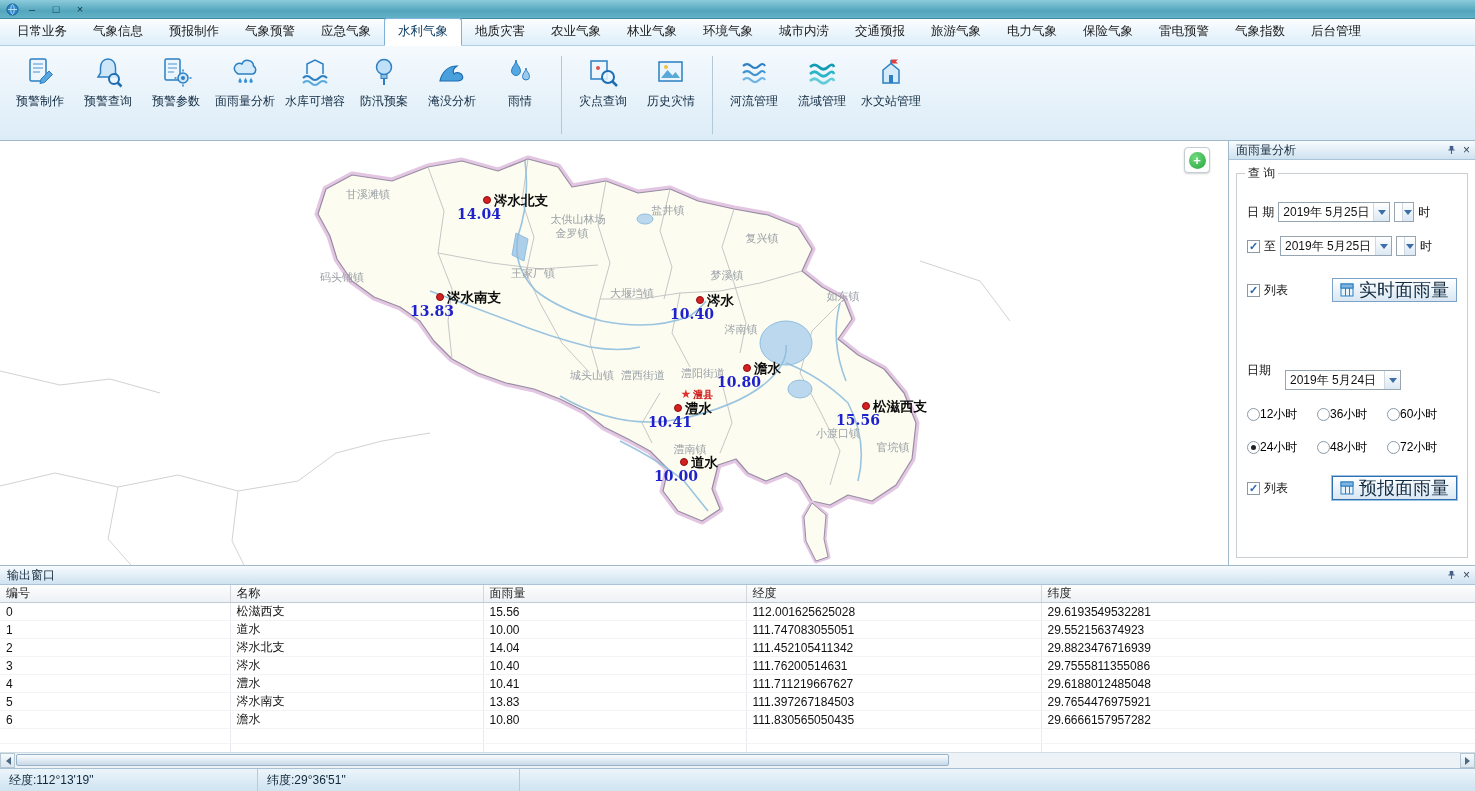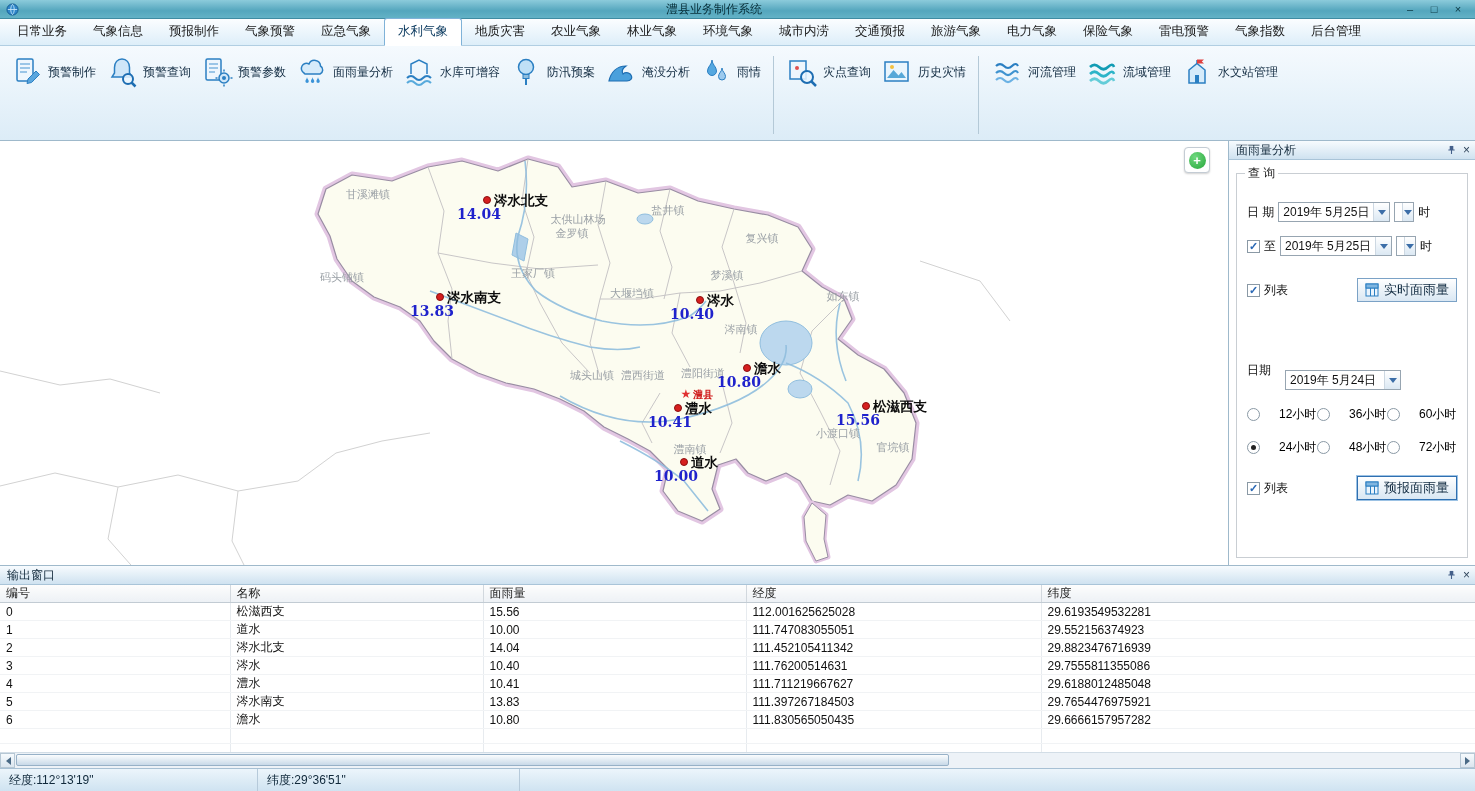--- a/index.html
+++ b/index.html
@@ -12,21 +12,21 @@
   .win-controls{display:flex;gap:10px;margin-right:4px;}
   .win-btn{width:14px;height:13px;font-size:11px;line-height:13px;text-align:center;color:#0b3742;cursor:default;}
 
   
   .menubar{height:26px;flex:0 0 26px;display:flex;align-items:flex-end;background:linear-gradient(#fbfdff,#ddeef9);border-bottom:1px solid #b1cee2;padding:0 4px;}
   .menu-item{padding:4px 13px 5px 13px;font-size:12.5px;color:#1a1a1a;white-space:nowrap;cursor:default;}
   .menu-item.selected{background:#fff;border:1px solid #7fb2d8;border-bottom:1px solid #fff;border-radius:3px 3px 0 0;margin-bottom:-1px;color:#06365c;}
 
   
   .toolbar{height:86px;flex:0 0 86px;display:flex;align-items:flex-start;background:linear-gradient(#f5fafe,#dcecf7);border-bottom:1px solid #9fb9cb;padding:8px 4px 0 6px;}
-  .tb-btn{min-width:58px;padding:2px 5px;display:flex;flex-direction:row;align-items:center;gap:5px;cursor:default;}
+  .tb-btn{min-width:58px;padding:2px 5px;display:flex;flex-direction:column;align-items:center;gap:5px;cursor:default;}
   .tb-icon{width:32px;height:32px;display:inline-flex;}
   .tb-icon svg{width:32px;height:32px;}
   .tb-label{font-size:12px;color:#102a40;white-space:nowrap;}
   .tb-sep{width:1px;align-self:stretch;background:#b4c9d7;margin:2px 7px 6px 7px;}
 
   
   .main{flex:1;display:flex;min-height:0;}
   .map-area{width:1228px;flex:0 0 1228px;position:relative;background:#ffffff;border-right:1px solid #9fb9cb;overflow:hidden;}
   #map-svg{position:absolute;left:0;top:0;width:1228px;height:437px;}
   .map-title{position:absolute;top:5px;left:0;width:100%;text-align:center;color:#ff0000;font-family:"DejaVu Serif",serif;font-weight:bold;font-size:17px;letter-spacing:1px;z-index:3;}
@@ -56,26 +56,26 @@
   .p-label{flex:0 0 auto;}
   .fake-select{height:20px;box-sizing:border-box;border:1px solid #97a5b1;background:#fff;display:inline-flex;align-items:center;font-size:12px;padding-left:4px;cursor:default;}
   .fake-select .sel-text{flex:1;overflow:hidden;white-space:nowrap;}
   .sel-arrow{width:15px;height:100%;margin-left:3px;display:flex;align-items:center;justify-content:center;border-left:1px solid #cdd8e2;background:linear-gradient(#ffffff,#dbe8f3);}
   .sel-arrow::after{content:"";border:4px solid transparent;border-top:5px solid #3c6ea8;margin-top:5px;}
   .w-date{width:112px;}
   .w-hour{width:20px;}
   .cb{width:13px;height:13px;box-sizing:border-box;border:1px solid #8a99a5;background:#fff;display:inline-flex;align-items:center;justify-content:center;font-size:11px;font-weight:bold;color:#2a68b5;line-height:1;cursor:pointer;}
   .radio{width:13px;height:13px;box-sizing:border-box;border:1px solid #8a99a5;border-radius:50%;background:#fff;display:inline-block;position:relative;cursor:pointer;}
   .radio.checked::after{content:"";position:absolute;left:3px;top:3px;right:3px;bottom:3px;border-radius:50%;background:#222;}
-  .wf-button{height:24px;box-sizing:border-box;padding:0 7px;display:inline-flex;align-items:center;gap:5px;font-size:13px;color:#102a40;border:1px solid #7ba2c6;background:linear-gradient(#ffffff,#d9e7f3);cursor:pointer;}
+  .wf-button{height:24px;box-sizing:border-box;padding:0 7px;display:inline-flex;align-items:center;gap:5px;font-size:18px;color:#102a40;border:1px solid #7ba2c6;background:linear-gradient(#ffffff,#d9e7f3);cursor:pointer;}
   .wf-button.focused{border:1px solid #2f6fb0;box-shadow:0 0 0 1px #9cc2e4;}
   .btn-spacer{flex:1;}
   .gap-lg{height:22px;}
   .duration-grid{display:grid;grid-template-columns:1fr 1fr 1fr;row-gap:16px;margin:16px 2px 0 2px;font-size:12px;}
-  .duration-item{display:flex;align-items:center;gap:19px;white-space:nowrap;cursor:default;}
+  .duration-item{display:flex;align-items:center;gap:0;white-space:nowrap;cursor:default;}
 
   
   .output{height:202px;flex:0 0 202px;display:flex;flex-direction:column;background:#fff;border-top:1px solid #9fb9cb;}
   .table-wrap{flex:1;overflow:hidden;background:#fff;}
   table.out{border-collapse:collapse;table-layout:fixed;width:1475px;font-size:12px;}
   table.out th{height:17px;box-sizing:border-box;background:linear-gradient(#fdfdfd,#edf1f5);border-right:1px solid #d2d8de;border-bottom:1px solid #c2cbd3;font-weight:normal;color:#1c1c1c;text-align:left;padding:0 6px;overflow:hidden;}
   table.out td{height:15px;box-sizing:border-box;padding:0 6px;border-right:1px solid #e7ebef;border-bottom:1px solid #f1f3f5;color:#111;white-space:nowrap;overflow:hidden;}
   .hscroll{height:15px;flex:0 0 15px;position:relative;background:#edf2f7;border-top:1px solid #d2dde6;}
   .hs-arrow{position:absolute;top:0;width:15px;height:15px;background:linear-gradient(#f6fafd,#dbe6ef);border:1px solid #b6c7d4;box-sizing:border-box;display:flex;align-items:center;justify-content:center;cursor:pointer;}
   .hs-left{left:0;}
@@ -95,21 +95,20 @@
 
 <div class="app">
 
   <div class="titlebar">
     <span class="title-icon">
       <svg viewBox="0 0 14 14">
           <circle cx="7" cy="7" r="6" fill="#2f86c8" stroke="#135a92"></circle>
           <path d="M2 7h10M7 1.5c2.5 2.5 2.5 8.5 0 11M7 1.5c-2.5 2.5-2.5 8.5 0 11" stroke="#bfe2f8" fill="none" stroke-width="1"></path>
         </svg>
     </span>
-    <span class="title-text">澧县业务制作系统</span>
     <span class="win-controls">
       <span class="win-btn">–</span>
       <span class="win-btn">□</span>
       <span class="win-btn">×</span>
     </span>
   </div>
 
   <div class="menubar" id="menubar">
       <div class="menu-item">日常业务</div>
       <div class="menu-item">气象信息</div>

